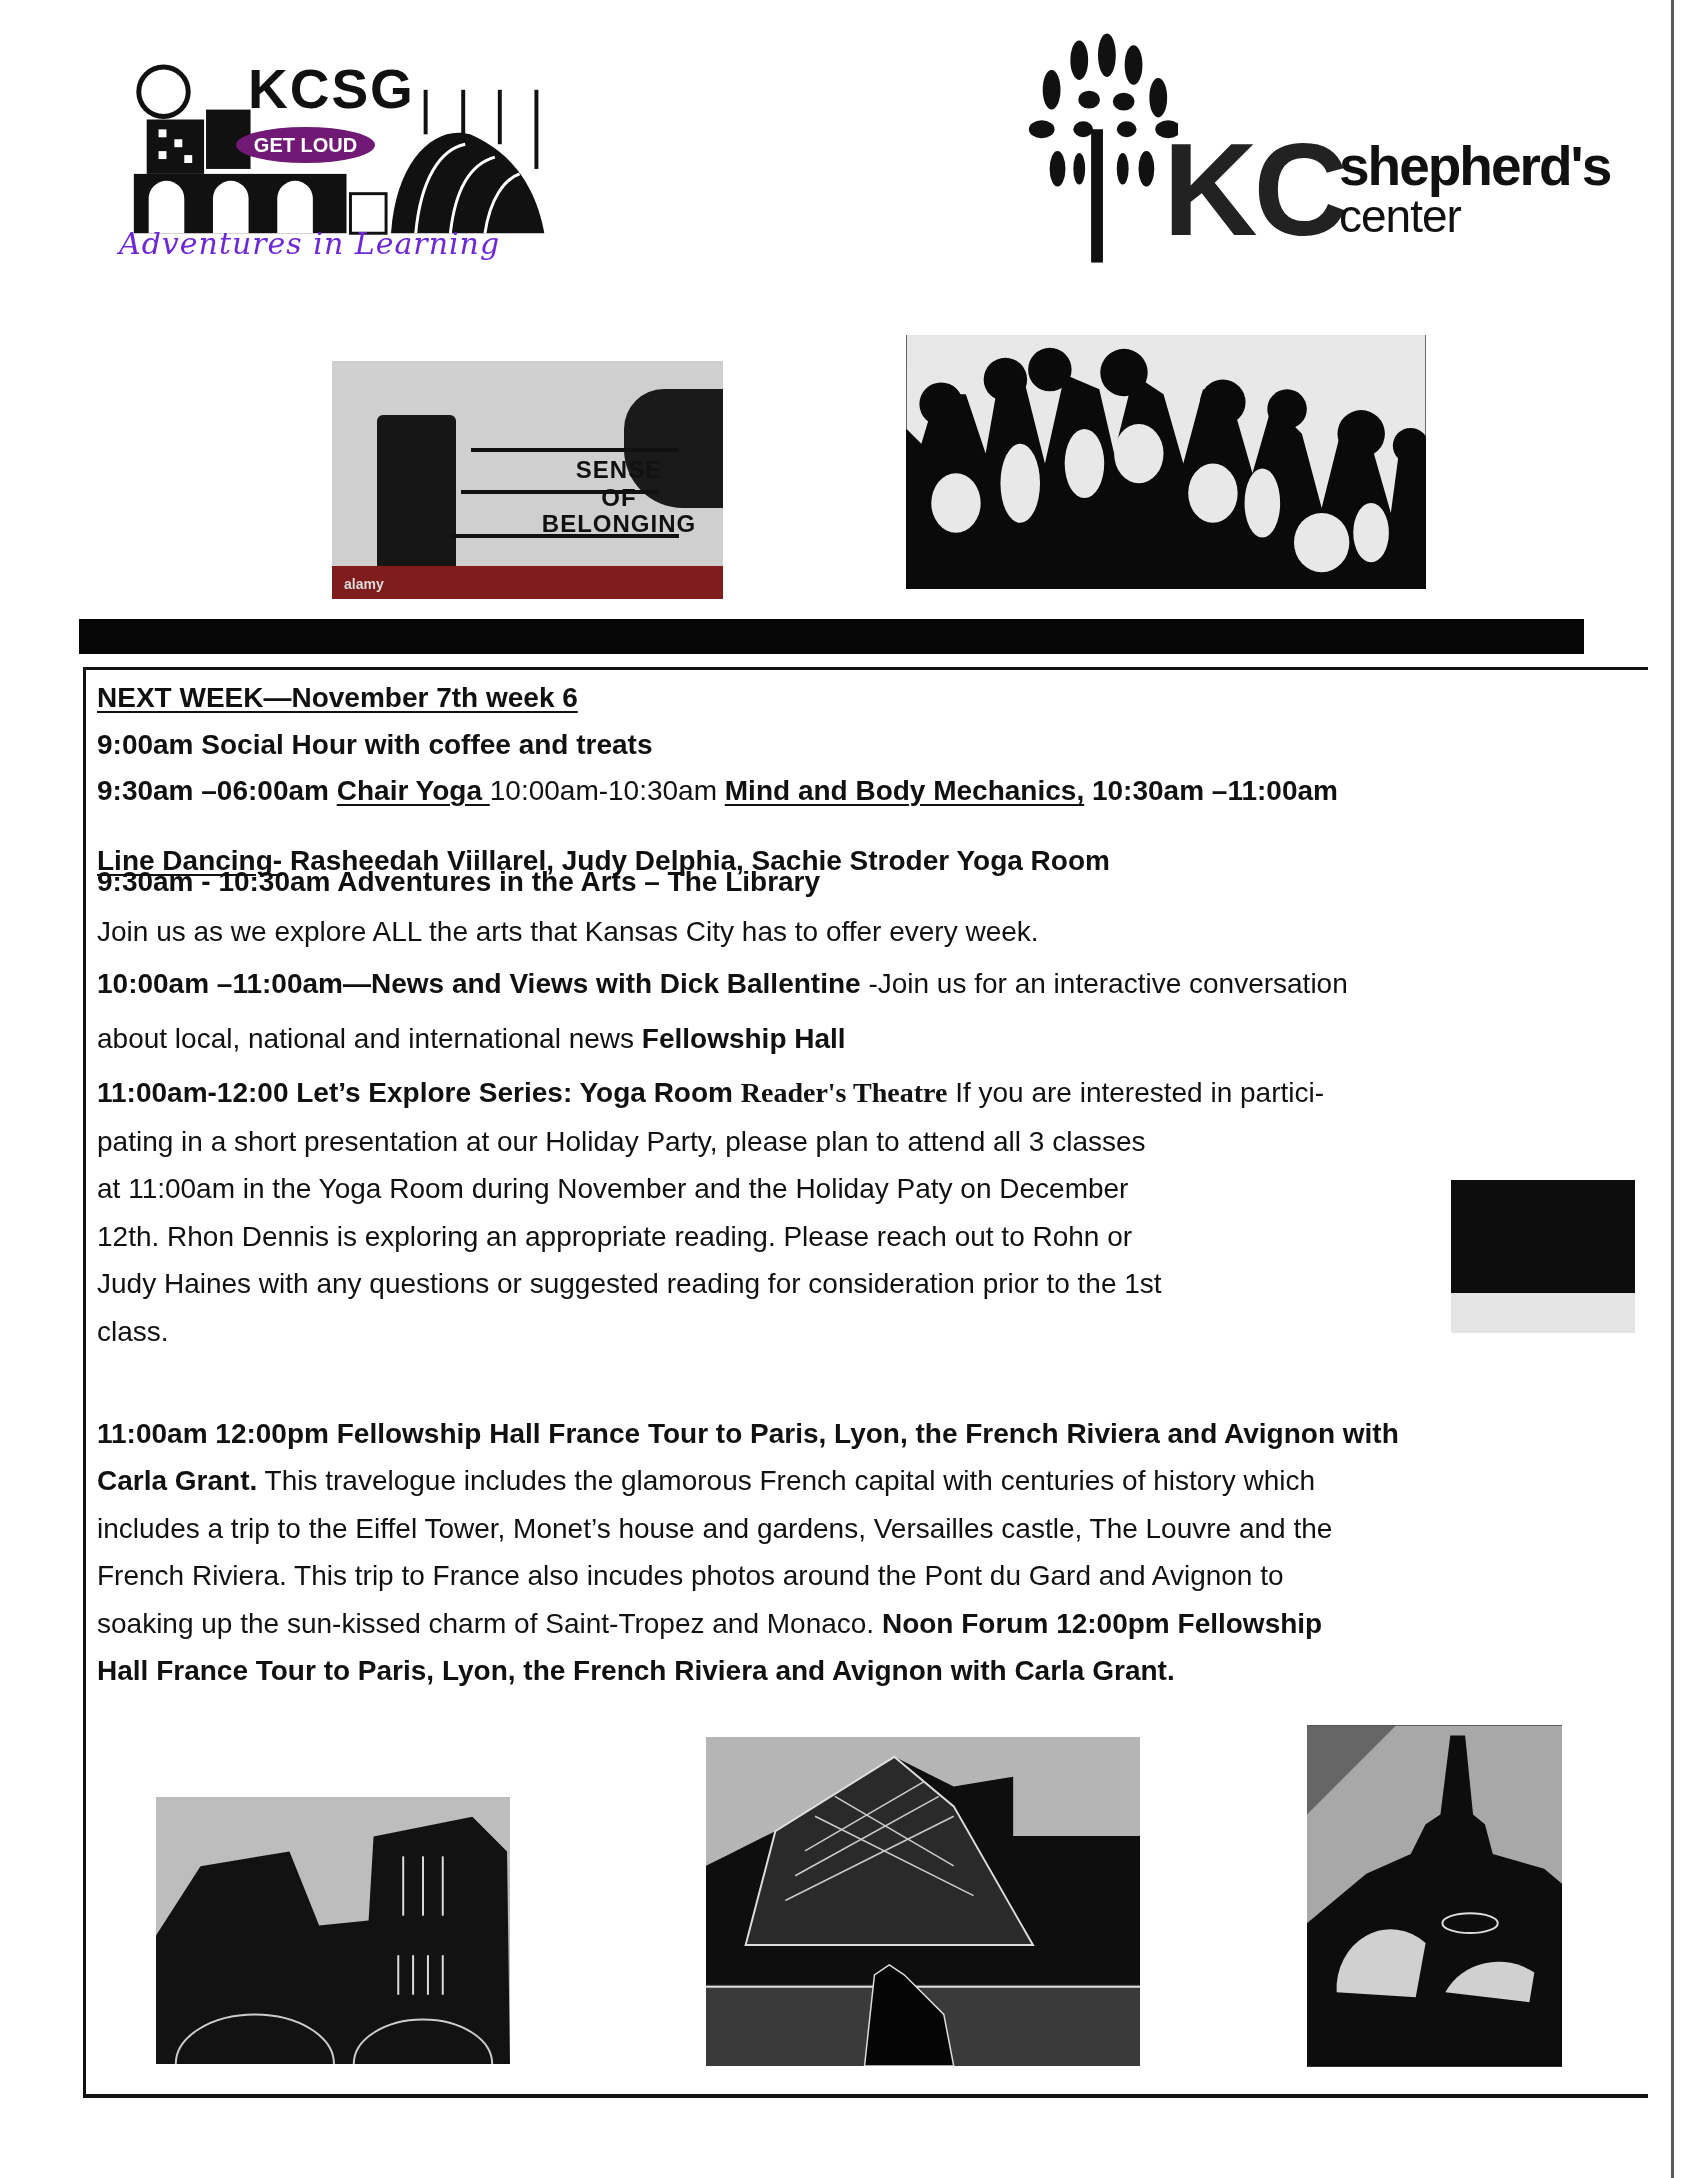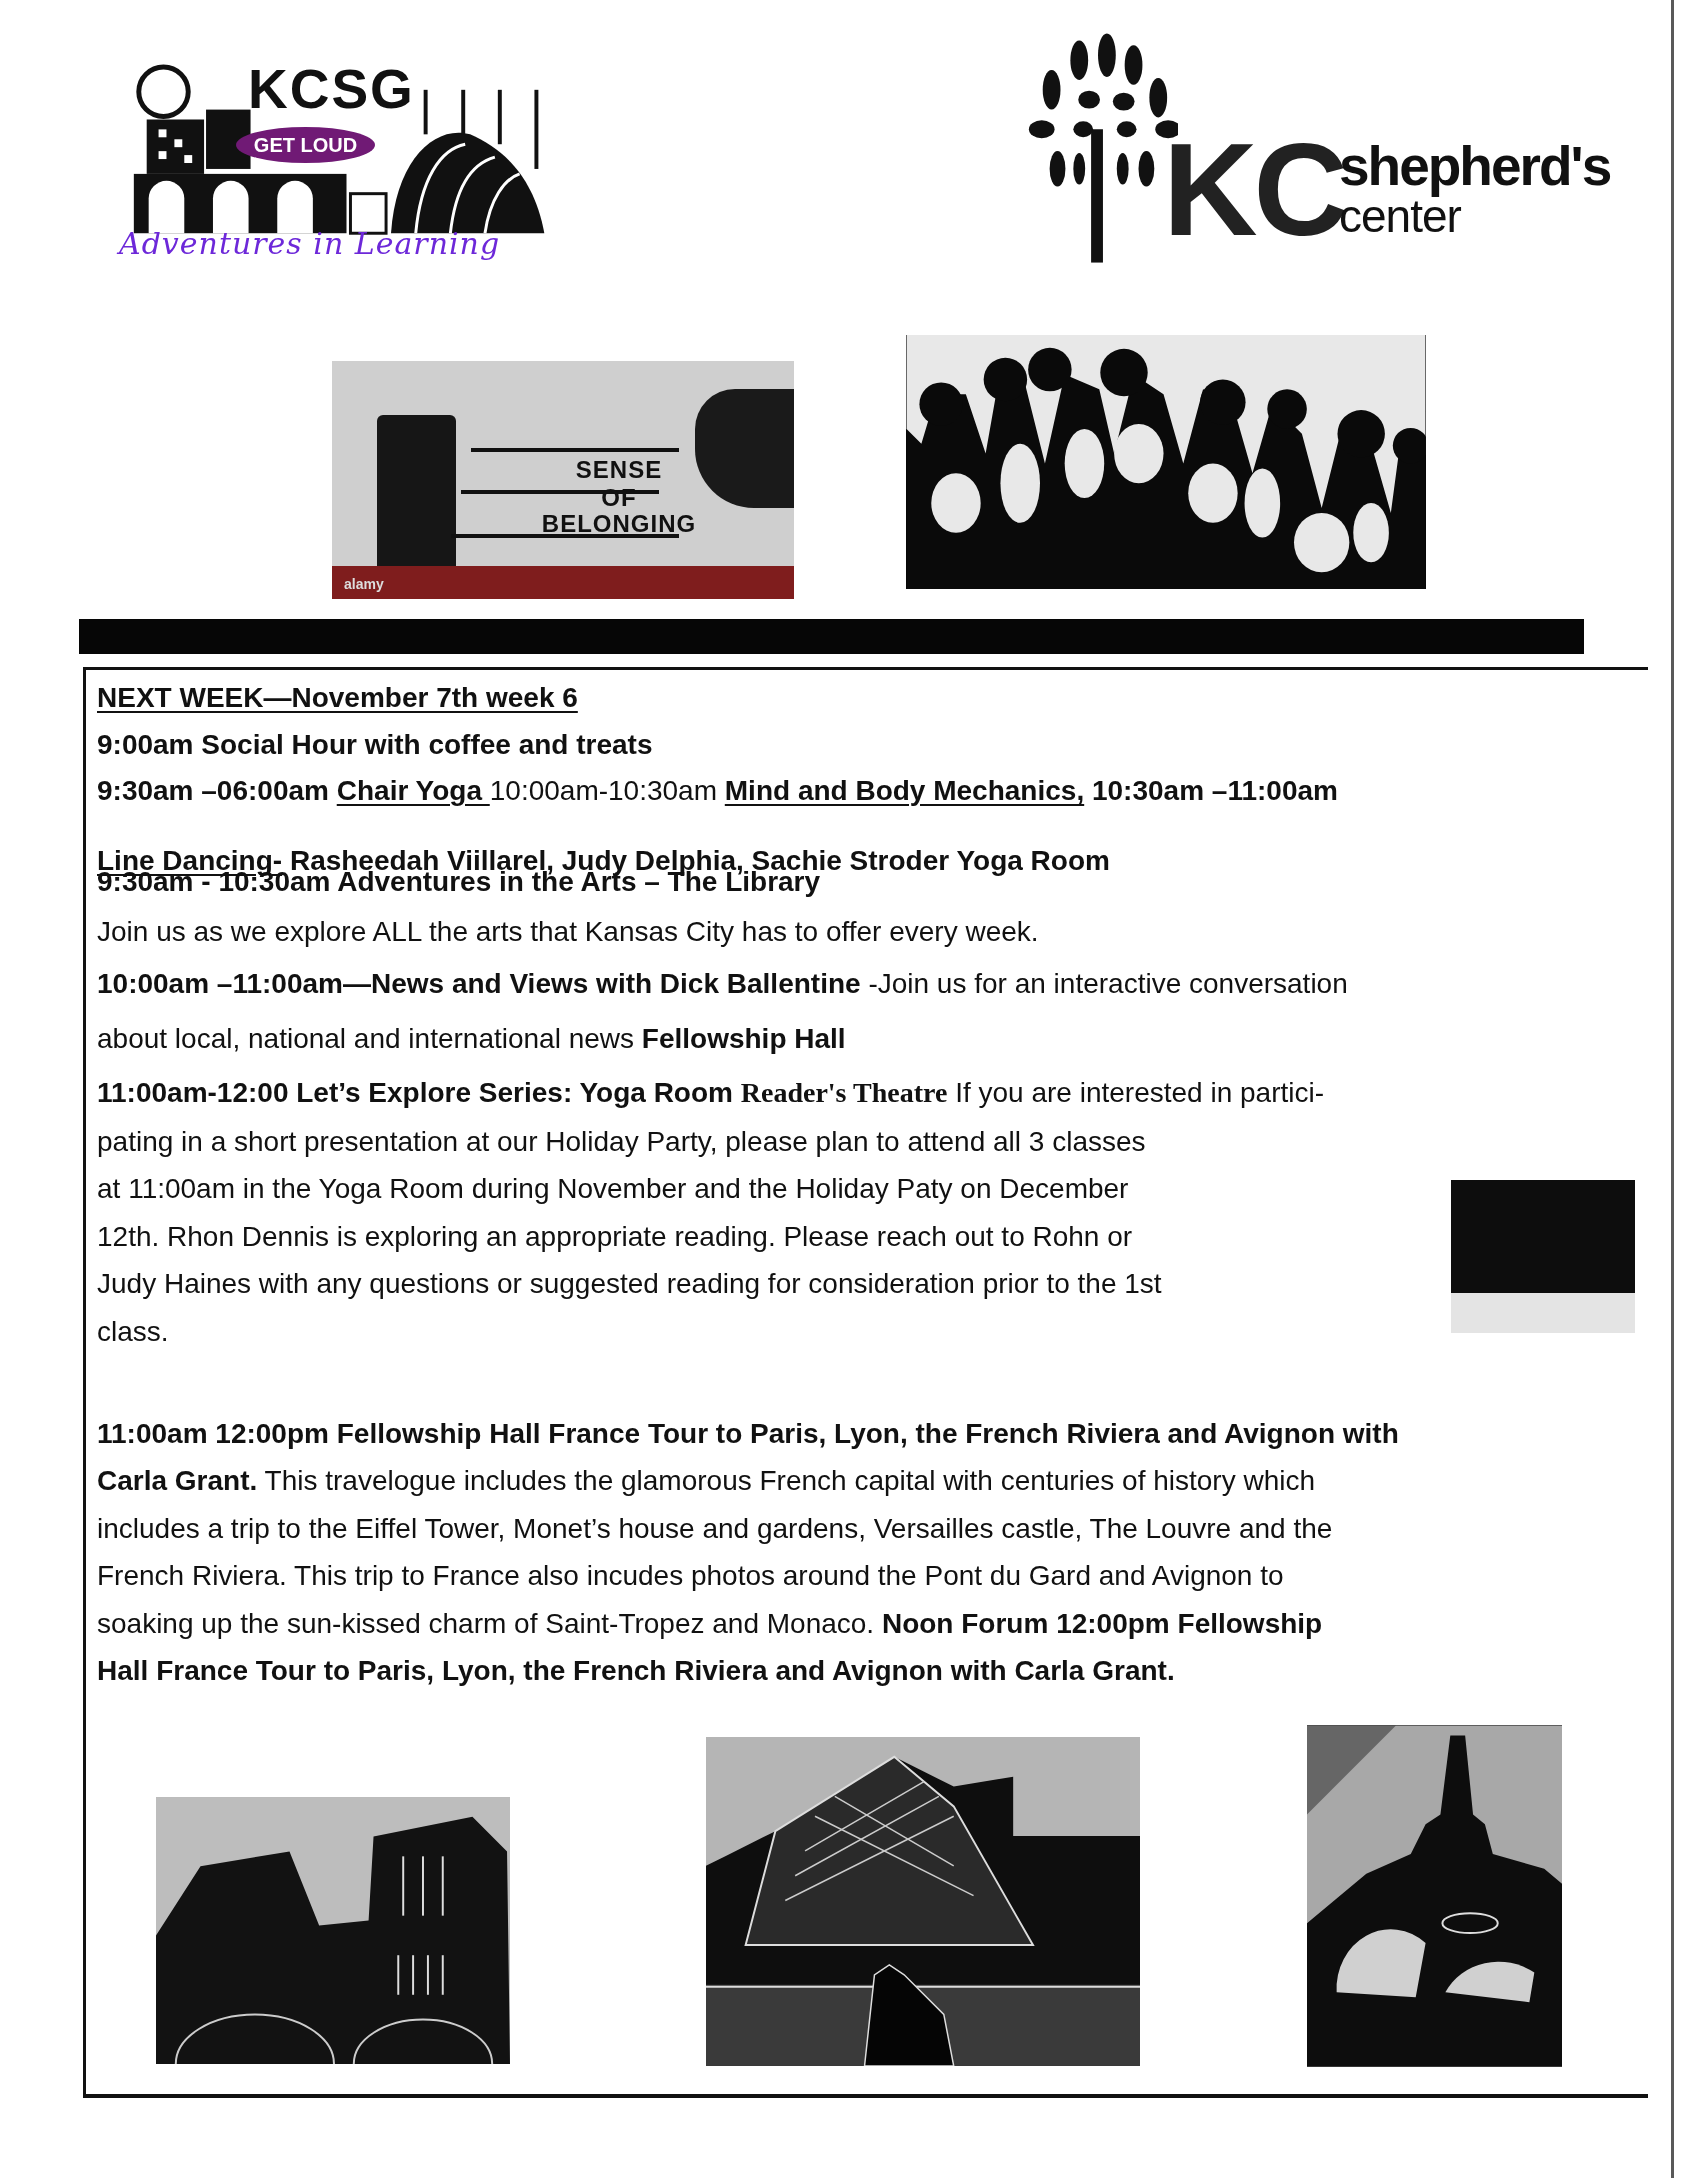--- a/index.html
+++ b/index.html
@@ -16,21 +16,21 @@
   .kcsg-tagline { left:119px; top:226px; font-family:"DejaVu Serif", serif; font-style:italic; font-size:30px; color:#6d28d9; letter-spacing:1px; }
 
   
   .shep-logo { left:1020px; top:30px; width:594px; height:238px; }
   .shep-kc { left:1163px; top:124px; font-size:131px; font-weight:bold; line-height:1; color:#222; letter-spacing:-4px; }
   .shep-name { left:1339px; top:139px; font-size:55px; font-weight:bold; line-height:1; color:#111; letter-spacing:-2px; }
   .shep-center { left:1339px; top:193px; font-size:46px; line-height:1; color:#111; letter-spacing:-1px; }
 
   
   .photo { background:#151515; overflow:hidden; }
-  .belonging { left:332px; top:361px; width:462px; height:238px; background:#cfcfcf; }
+  .belonging { left:332px; top:361px; width:391px; height:238px; background:#cfcfcf; }
   .belonging .band { position:absolute; left:0; right:0; bottom:0; height:33px; background:#7f1d1d; }
   .belonging .plant { position:absolute; left:45px; top:54px; width:79px; height:158px; background:#161616; border-radius:6px 6px 0 0; }
   .belonging .hand { position:absolute; right:0; top:28px; width:99px; height:119px; background:#1a1a1a; border-radius:40px 0 0 59px; }
   .belonging .bar { position:absolute; height:4px; background:#111; }
   .belonging-line { position:absolute; left:188px; font-weight:bold; font-size:24px; color:#111; letter-spacing:1px; text-align:center; width:198px; }
   .belonging-brand { position:absolute; left:12px; bottom:7px; color:#ddd; font-size:14px; font-weight:bold; }
 
   .people { left:906px; top:335px; width:520px; height:254px; background:#050505; }
 
   

